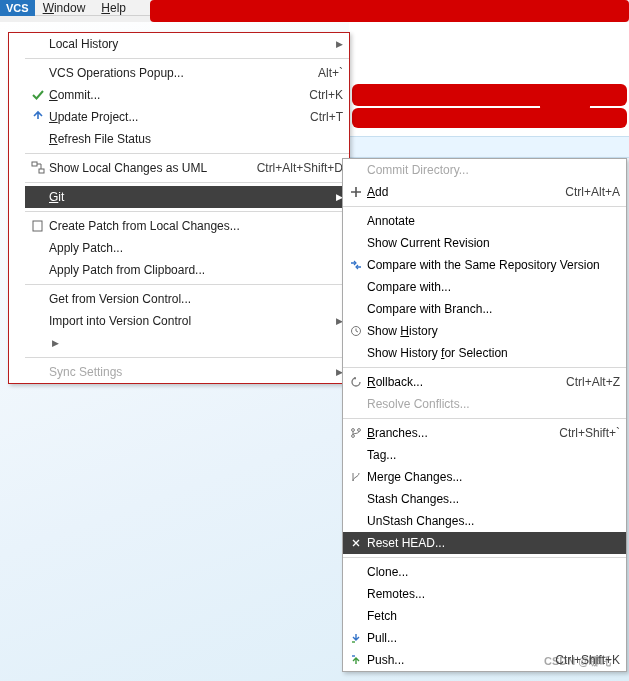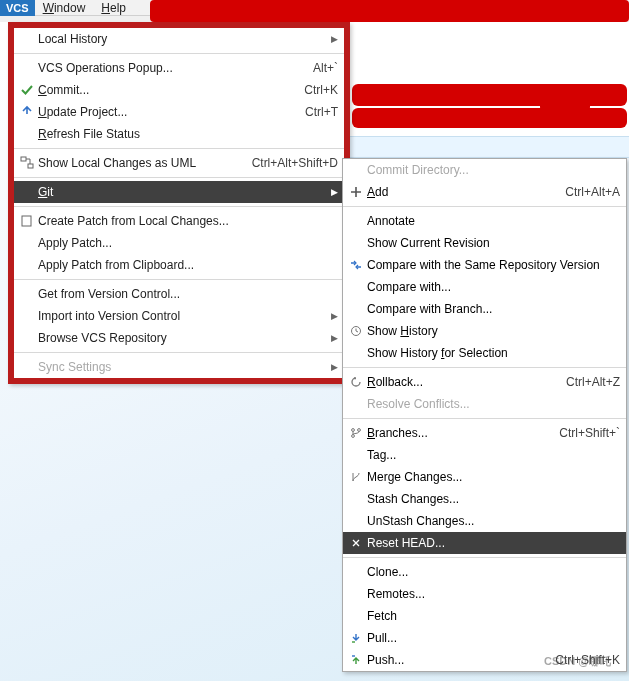--- a/index.html
+++ b/index.html
@@ -32,27 +32,28 @@
     padding: 14px 8px;
     color: #222;
   }
   .menubar-item .ul { text-decoration: underline; }
   .redact-bar {
     position: absolute; top:0; left:150px; right:0; height:22px;
     background: #d40000; border-radius: 4px;
   }
   .dropdown {
     position: absolute;
-    top: 22px; left: 8px;
+    top: 32px; left: 8px;
     width: 342px;
     background: #fff;
-    border: 6px solid #b91c1c;
+    border: 1px solid #b91c1c;
     box-shadow: 2px 2px 4px rgba(0,0,0,0.2);
     z-index: 10;
     color: #222;
+    padding-left: 16px;
   }
   .menu-row {
     display: flex;
     align-items: center;
     height: 22px;
     padding: 0 6px 0 4px;
     position: relative;
   }
   .menu-row.highlight { background: #404040; color: #fff; }
   .menu-row .ic { width: 18px; flex: 0 0 18px; display:flex; align-items:center; justify-content:center;}
@@ -187,21 +188,20 @@
     <span class="ic"></span>
       <span class="lbl">Get from Version Control...</span>
   </div>
   <div class="menu-row">
     <span class="ic"></span>
       <span class="lbl">Import into Version Control</span>
       <span class="arr">▶</span>
   </div>
   <div class="menu-row">
     <span class="ic"></span>
-      <span class="lbl">Browse VCS Repository</span>
       <span class="arr">▶</span>
   </div>
   <div class="menu-sep"></div>
   <div class="menu-row disabled">
     <span class="ic"></span>
       <span class="lbl">Sync Settings</span>
       <span class="arr">▶</span>
   </div>
 </div>
 

